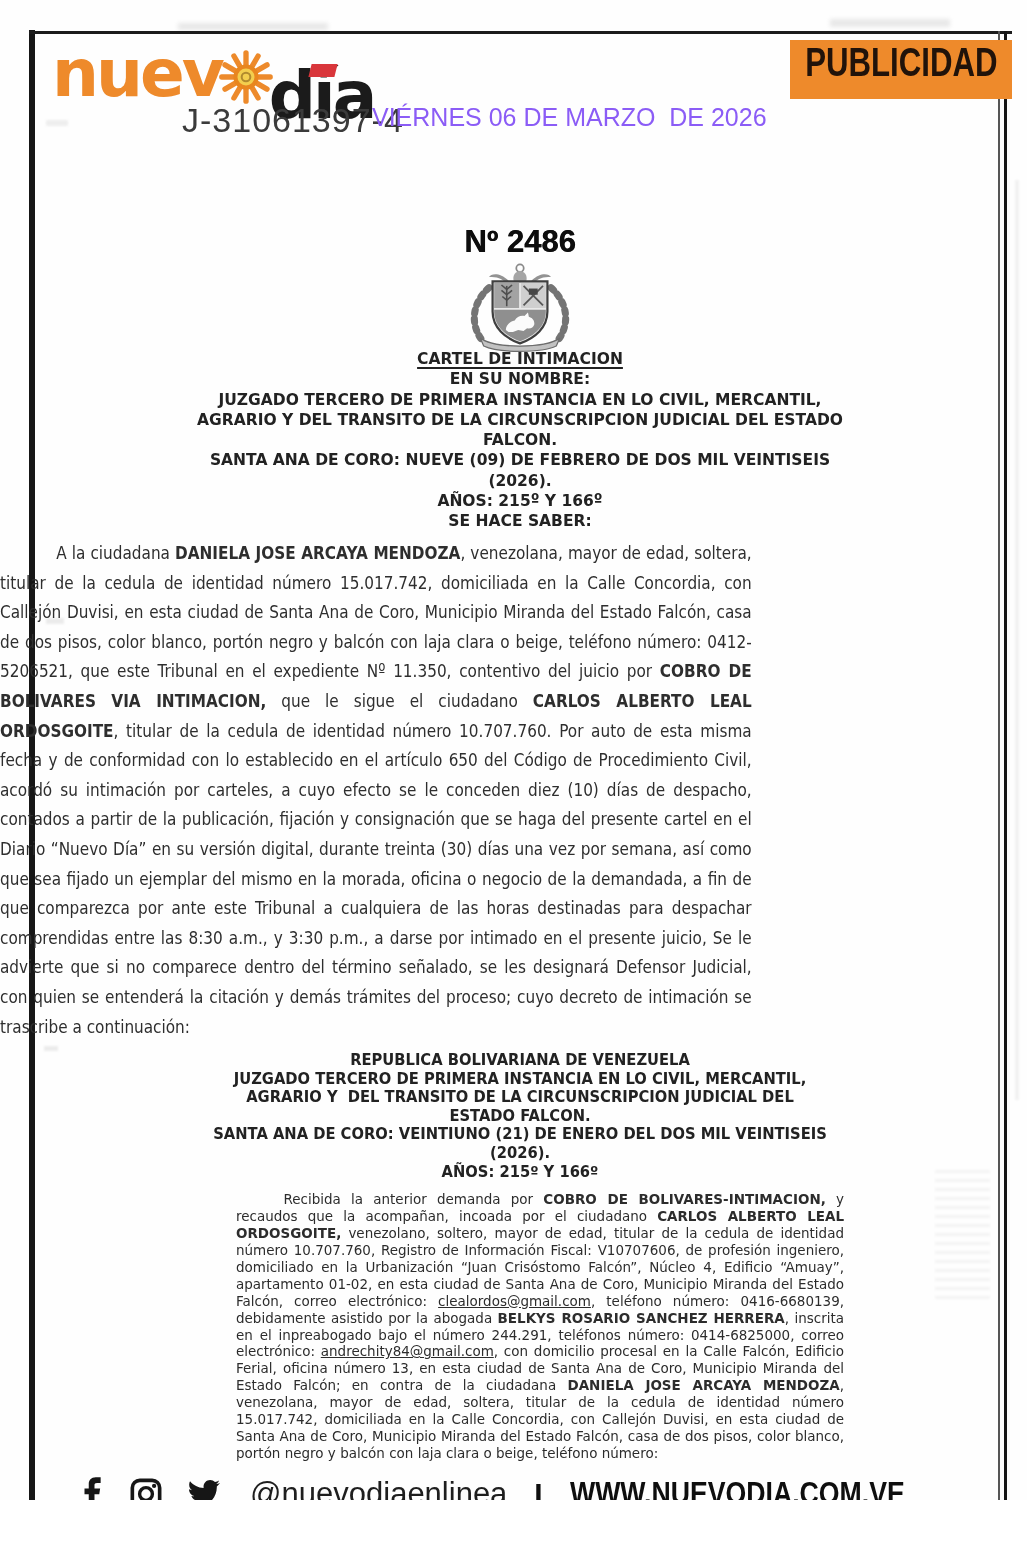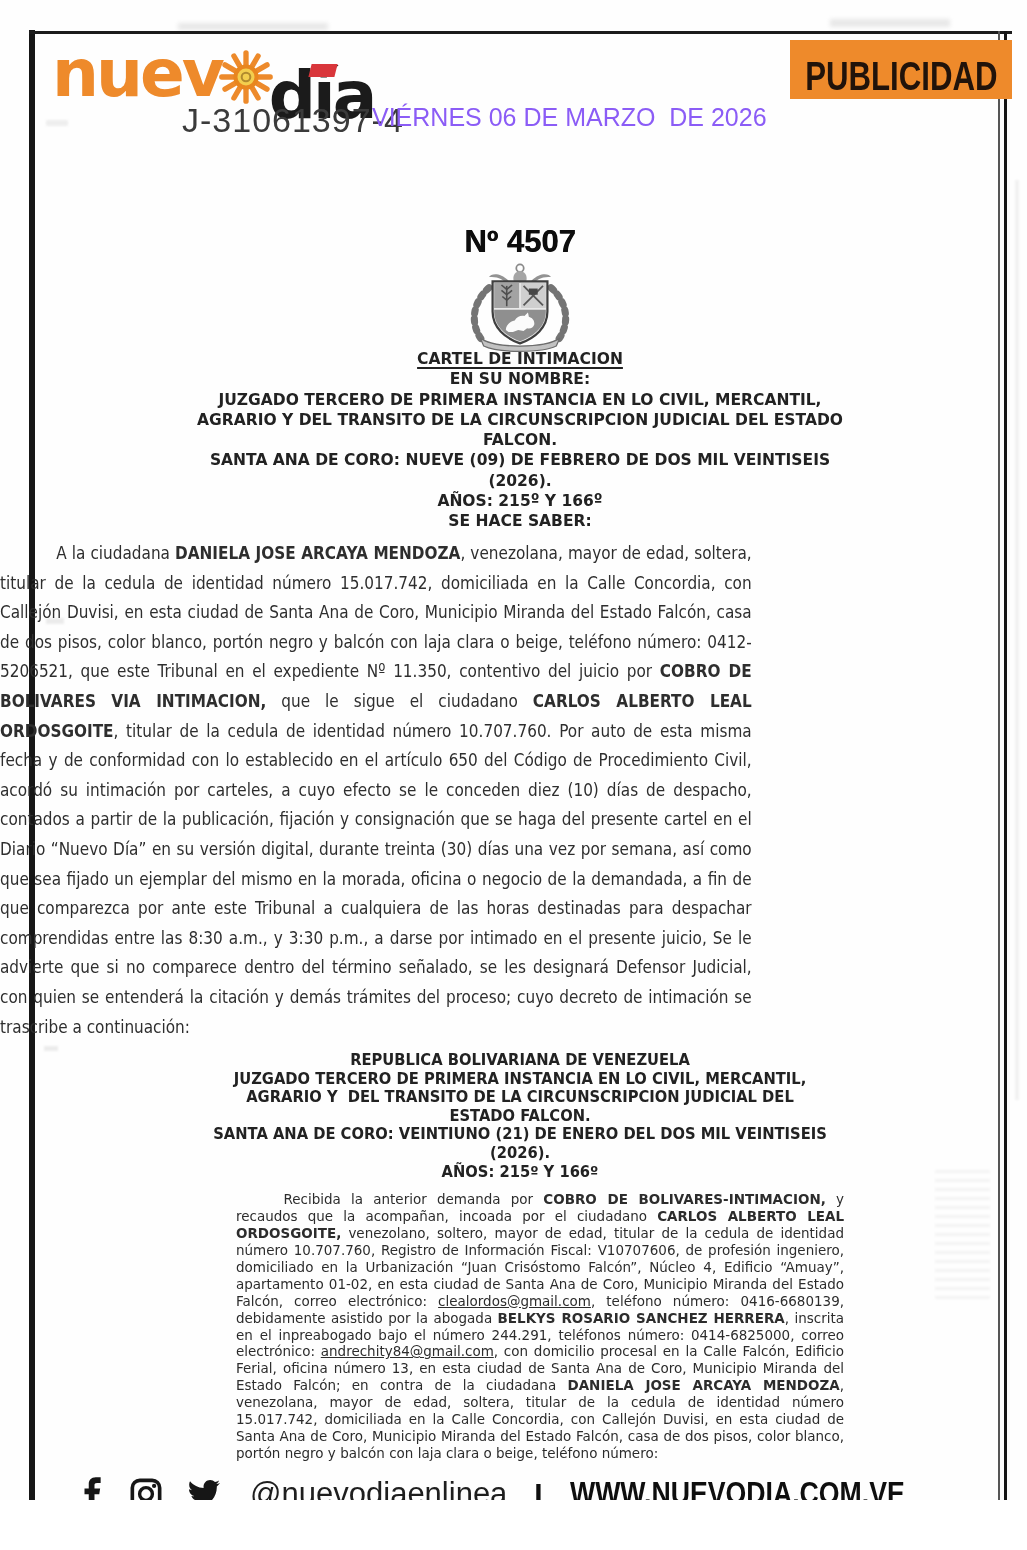--- a/index.html
+++ b/index.html
@@ -28,21 +28,21 @@
   .lg-orange{color:var(--orange,#EE8A2B);}
   .lg-dark{color:#1b1b1b;position:relative;margin-top:43px;}
   .lg-accent{position:absolute;left:41px;top:1px;width:26px;height:13px;background:var(--red,#D9363B);
              transform:skewX(-14deg);}
   .sun{margin:6px -5px 0 -4px;}
   .jnum{position:absolute;left:182px;top:101px;font-family:"Liberation Sans",sans-serif;
         font-size:34px;color:#3b3b3b;letter-spacing:1px;white-space:pre;}
   .dateline{position:absolute;left:372px;top:103px;font-family:"Liberation Sans",sans-serif;
         font-weight:400;font-size:25px;color:#8b5cf6;white-space:pre;}
   .publicidad{position:absolute;left:790px;top:40px;width:222px;height:59px;background:var(--orange,#EE8A2B);
-        display:flex;align-items:flex-end;justify-content:center;}
+        display:flex;align-items:flex-start;justify-content:center;}
   .publicidad span{font-family:"Liberation Sans",sans-serif;font-weight:800;font-size:40px;
         color:#21130a;transform:scaleX(.78);letter-spacing:0;white-space:pre;}
   
   .title{position:absolute;left:30px;top:174px;width:980px;text-align:center;
         font-family:"Liberation Sans",sans-serif;font-weight:700;font-size:47px;color:#0d0d0d;
         letter-spacing:1px;text-shadow:.6px 0 0 #0d0d0d;}
   .tnum{position:absolute;left:30px;top:224px;width:980px;text-align:center;
         font-family:"Liberation Sans",sans-serif;font-weight:700;font-size:31px;color:#0d0d0d;
         text-shadow:.5px 0 0 #0d0d0d;}
   .emblem{position:absolute;left:30px;top:262px;width:980px;display:flex;justify-content:center;}
@@ -110,21 +110,21 @@
       <circle cx="22" cy="22" r="3.4" fill="none" stroke="#B08A2E" stroke-width="1.6"></circle>
     </svg>
     <span class="lg-dark"><span>día</span><span class="lg-accent"></span></span>
   </div>
   <div class="jnum">J-31061397-4</div>
   <div class="dateline">VIÉRNES 06 DE MARZO  DE 2026</div>
   <div class="publicidad">
     <span>PUBLICIDAD</span>
   </div>
 
-  <div class="tnum">Nº 4507</div>
+  <div class="tnum">Nº 2486</div>
 
   <div class="emblem">
     <svg width="136" height="92" viewBox="0 0 150 104">
       <circle cx="75" cy="7" r="4.2" fill="none" stroke="#8a8a8a" stroke-width="2"></circle>
       <path d="M62 21 C52 11 42 13 40 17 C50 16 56 20 61 25 Z" fill="#939393"></path>
       <path d="M88 21 C98 11 108 13 110 17 C100 16 94 20 89 25 Z" fill="#939393"></path>
       <path d="M68 22 C66 15 70 11 75 10 C80 11 84 15 82 22 Z" fill="#a5a5a5"></path>
       <path d="M40 29 C22 45 18 68 31 87" stroke="#747474" stroke-width="8" fill="none" stroke-dasharray="4 6" stroke-linecap="round"></path>
       <path d="M110 29 C128 45 132 68 119 87" stroke="#747474" stroke-width="8" fill="none" stroke-dasharray="4 6" stroke-linecap="round"></path>
       <path d="M44 22 H106 V56 C106 74 92 86 75 92 C58 86 44 74 44 56 Z" fill="#e9e9e9" stroke="#3f3f3f" stroke-width="2.5"></path>

